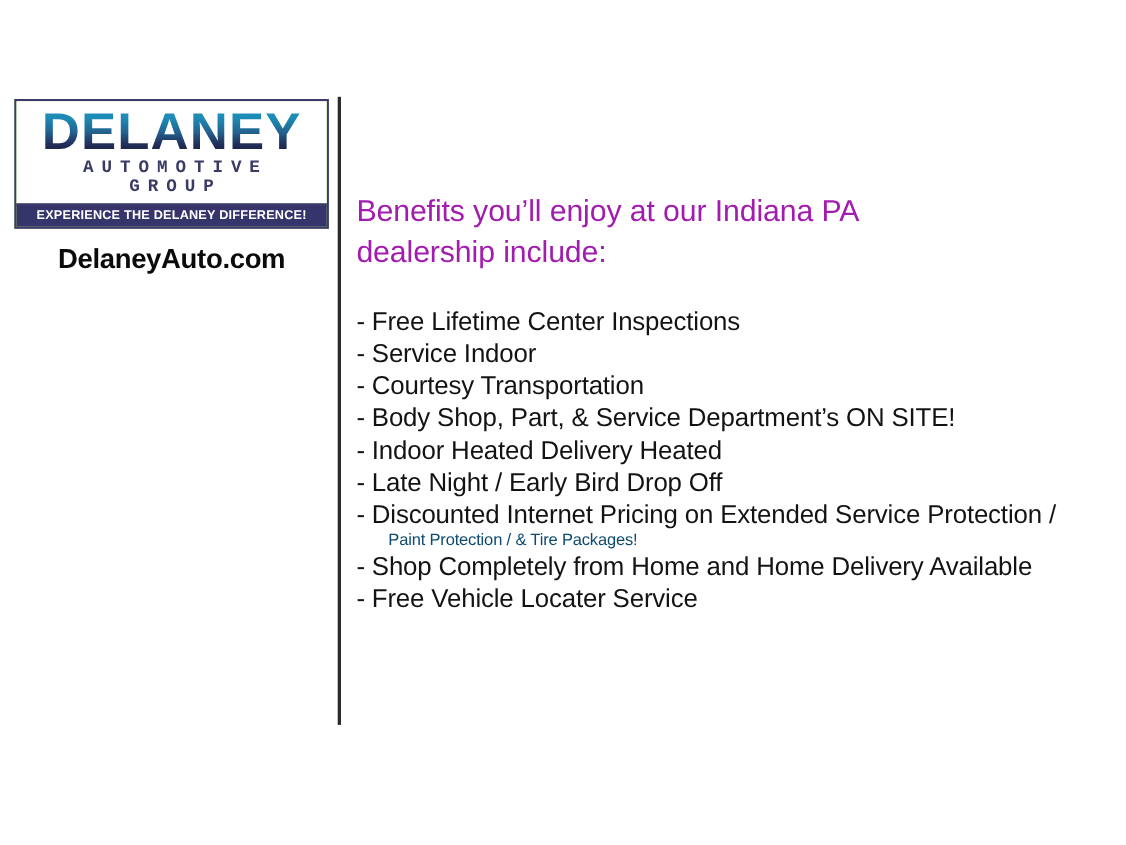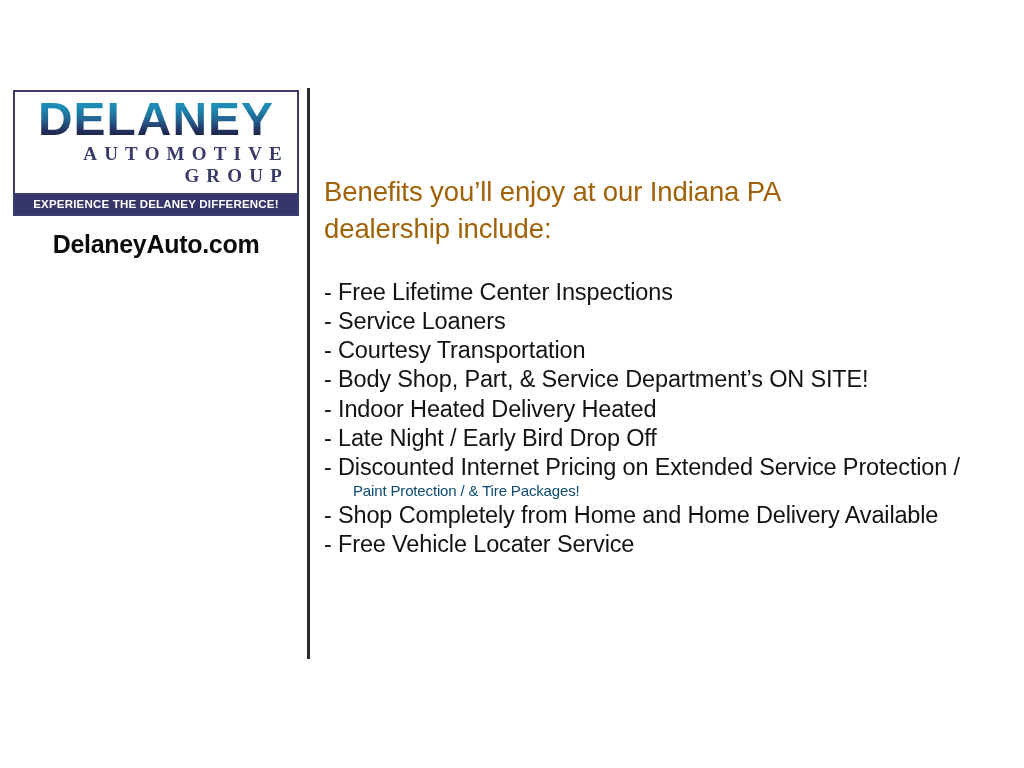--- a/index.html
+++ b/index.html
@@ -57,26 +57,26 @@
         #161632 100%);
     -webkit-background-clip: text;
     background-clip: text;
     color: transparent;
     -webkit-text-fill-color: transparent;
     display: block;
     transform: scaleX(1.02);
   }
 
   .logo-subline {
-    font-family: Liberation Serif, serif;
-    font-weight: bold;
-    font-size: 19px;
+    font-family: Liberation Mono, monospace;
+    font-weight: bold;
+    font-size: 16px;
     letter-spacing: 7.2px;
     color: #3a3a67;
-    text-align: right;
+    text-align: center;
     margin: 1px 0 4px 0;
     padding-left: 7px;
   }
 
   .logo-tagline-bar {
     background: #35356b;
     border-top: 2px solid #3b3b6d;
     text-align: center;
     padding: 3px 0 4px 0;
   }
@@ -115,21 +115,21 @@
     position: absolute;
     left: 324px;
     top: 174px;
     width: 690px;
   }
 
   .content-heading {
     font-family: "Liberation Sans", sans-serif;
     font-size: 27.5px;
     font-weight: normal;
-    color: #a16207;
+    color: #a21caf;
     line-height: 1.34;
     margin: 0;
     letter-spacing: -0.1px;
     max-width: 560px;
   }
 
   .benefits-list {
     list-style: none;
     margin: 30px 0 0 0;
     padding: 0;
@@ -196,21 +196,21 @@
 
     <h1 class="content-heading">Benefits you’ll enjoy at our Indiana PA dealership include:</h1>
 
     <ul class="benefits-list">
         <li class="benefit-item">
           <span class="benefit-dash">-</span>
           <span class="benefit-text">Free Lifetime Center Inspections</span>
         </li>
         <li class="benefit-item">
           <span class="benefit-dash">-</span>
-          <span class="benefit-text">Service Loaners</span>
+          <span class="benefit-text">Service Indoor</span>
         </li>
         <li class="benefit-item">
           <span class="benefit-dash">-</span>
           <span class="benefit-text">Courtesy Transportation</span>
         </li>
         <li class="benefit-item">
           <span class="benefit-dash">-</span>
           <span class="benefit-text">Body Shop, Part, &amp; Service Department’s ON SITE!</span>
         </li>
         <li class="benefit-item">

